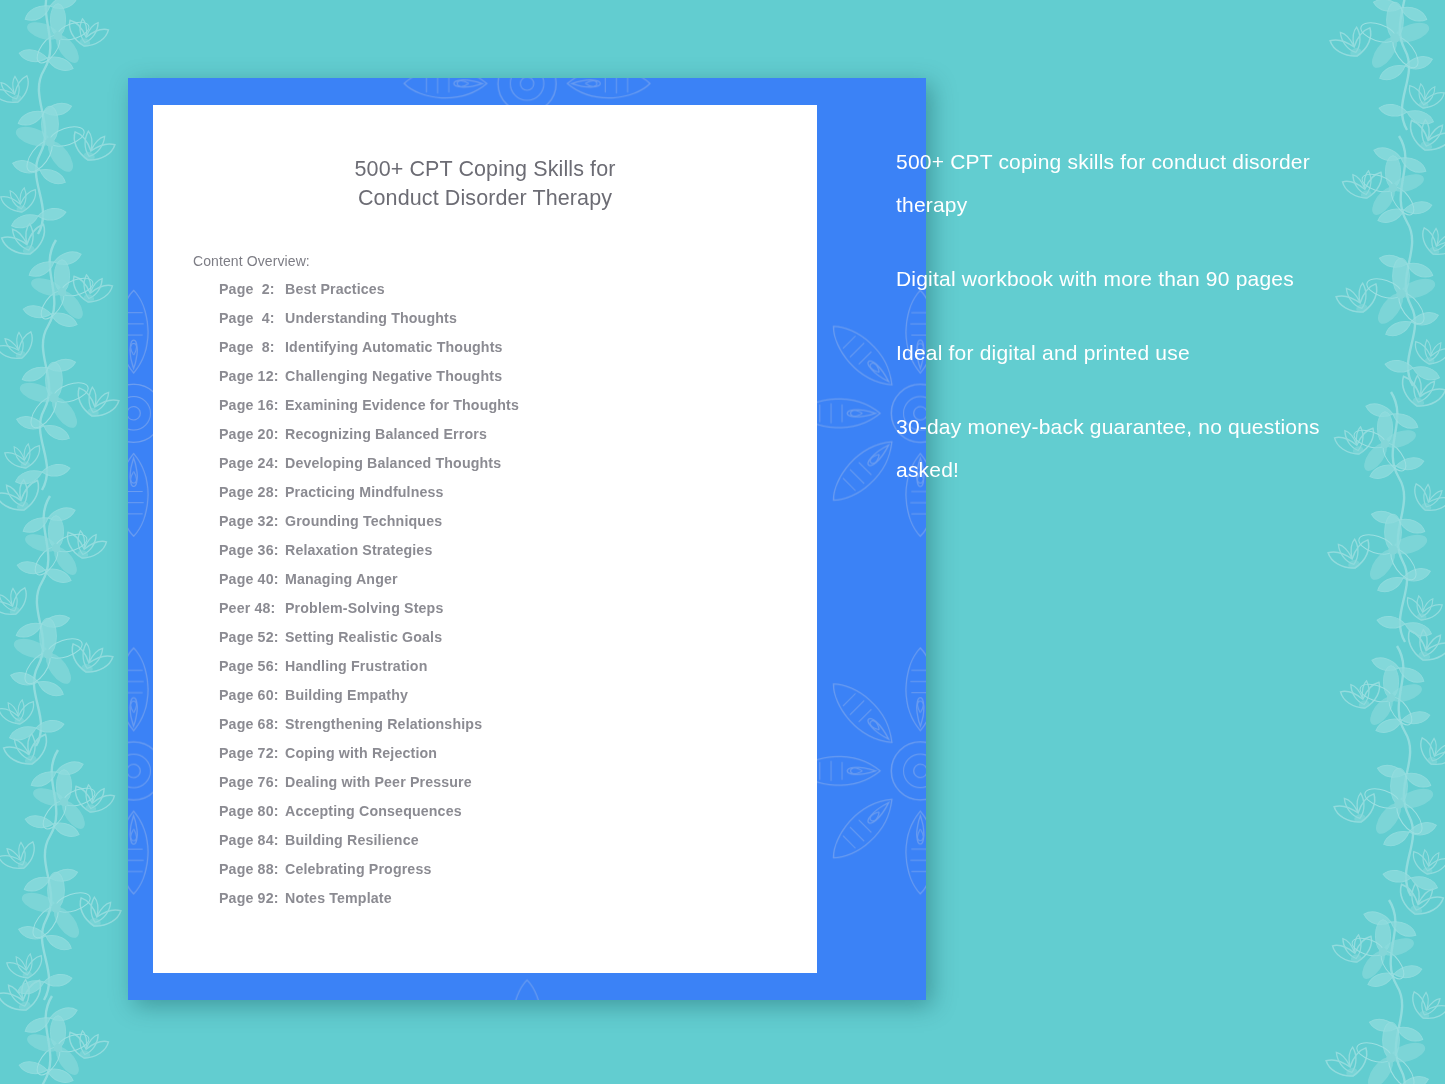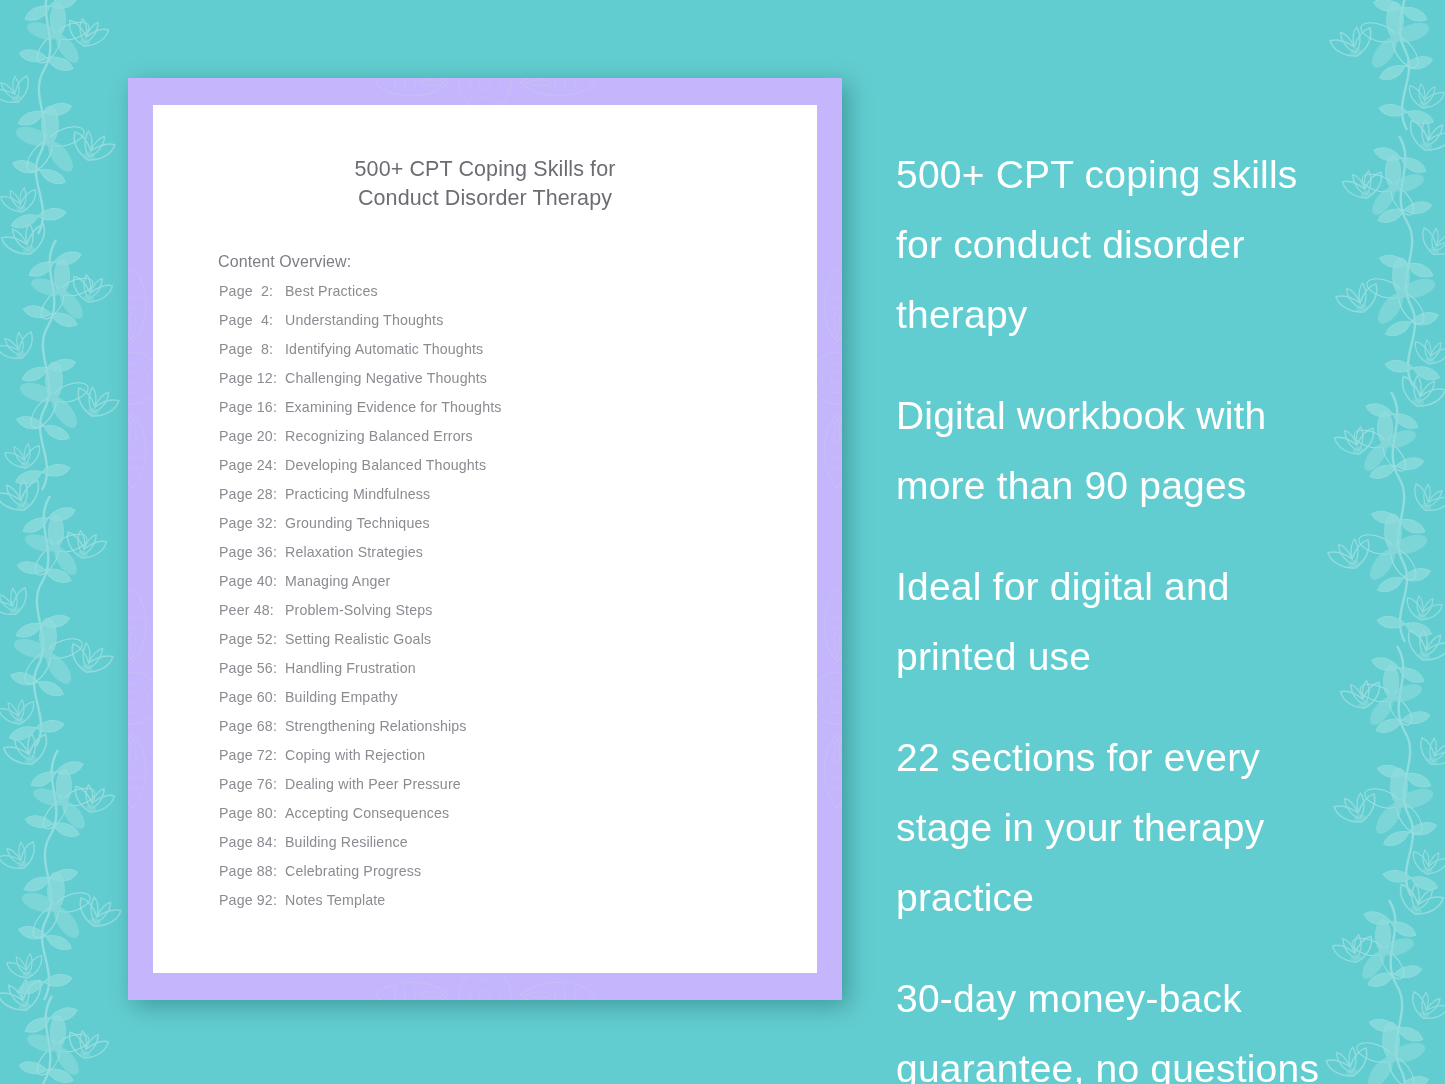--- a/index.html
+++ b/index.html
@@ -26,23 +26,23 @@
     pointer-events:none;
   }
   .vine-left  { left:-8px; }
   .vine-right { right:-10px; transform:scaleX(-1); }
 
   
   .doc-card {
     position:absolute;
     left:128px;
     top:78px;
-    width:714px;
+    width:798px;
     height:922px;
-    background:#c4b5fd;
+    background:#3b82f6;
     box-shadow: 6px 6px 22px rgba(10,70,75,.38);
     overflow:hidden;
   }
 
   .doc-watermark {
     position:absolute;
     inset:0;
     opacity:.55;
     pointer-events:none;
   }
@@ -63,30 +63,31 @@
     font-size:21.5px;
     line-height:29px;
     font-weight:400;
     color:#6c6c74;
     letter-spacing:.1px;
     padding:0 46px;
   }
   .doc-title span { display:block; }
 
   .overview-label {
-    margin:40px 0 0 65px;
-    font-size:16px;
+    margin:40px 0 0 40px;
+    font-size:14px;
     color:#7d7d85;
     font-weight:400;
     letter-spacing:.1px;
   }
 
   .toc {
     margin:12px 0 0 66px;
     list-style:none;
+    font-weight:bold;
   }
   .toc-row {
     display:flex;
     align-items:baseline;
     font-size:14.2px;
     color:#8b8b92;
     height:29px;
     letter-spacing:.15px;
   }
   .toc-pageno {
@@ -99,22 +100,22 @@
 
   
   .promo {
     position:absolute;
     left:896px;
     top:140px;
     width:440px;
   }
   .promo-item {
     color:#ffffff;
-    font-size:39px;
-    line-height:70px;
+    font-size:21px;
+    line-height:43px;
     font-weight:400;
     letter-spacing:.2px;
     margin-bottom:31px;
   }
   .promo-item:last-child { margin-bottom:4px; }
 </style>
 </head>
 <body>
 
 <svg class="vine vine-left" viewBox="0 0 150 1084" preserveAspectRatio="none" xmlns="http://www.w3.org/2000/svg">
@@ -307,15 +308,14 @@
           <span class="toc-title">Notes Template</span>
         </li>
       </ul>
   </div>
 </div>
 
 <div class="promo" id="promo-list">
     <div class="promo-item">500+ CPT coping skills for conduct disorder therapy</div>
     <div class="promo-item">Digital workbook with more than 90 pages</div>
     <div class="promo-item">Ideal for digital and printed use</div>
-    <div class="promo-item">22 sections for every stage in your therapy practice</div>
     <div class="promo-item">30-day money-back guarantee, no questions asked!</div>
   </div>
 
 </body></html>

